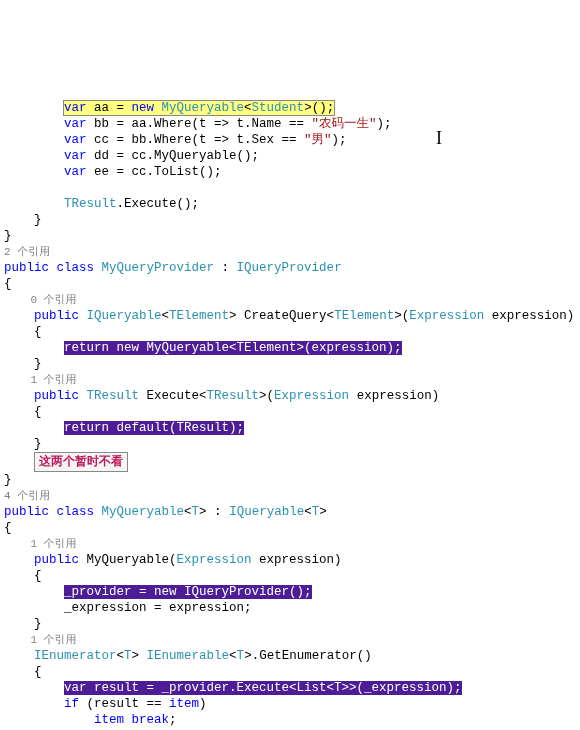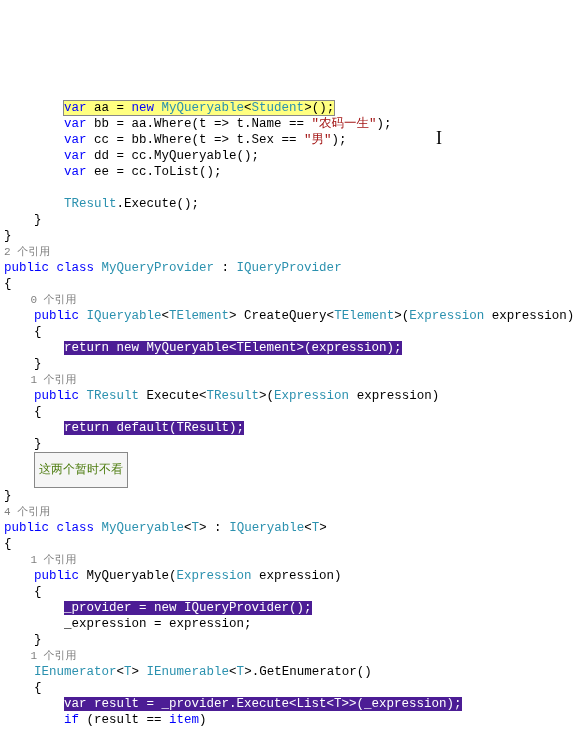--- a/index.html
+++ b/index.html
@@ -14,21 +14,21 @@
   }
   .code-area {
     position: relative;
   }
   .kw { color: #0000ff; }
   .type { color: #2b91af; }
   .str { color: #a31515; } 
   .comment { color: #808080; font-size: 11px; margin-top: 48px; }
   .hl-yellow { background: #ffff80; outline: 1px solid #888; }
   .hl-red { background: #4c1d95; color: #ffffff; }
-  .annot-box { display: inline-block; border: 1px solid #888; background: #f5f5f5; color: #4d7c0f; padding: 9px 4px; font-size: 12px; }
+  .annot-box { display: inline-block; border: 1px solid #888; background: #f5f5f5; color: #be185d; padding: 1px 4px; font-size: 12px; font-weight: bold; }
   .cursor-mark {
     position: absolute;
     top: 62px;
     left: 432px;
     font-family: serif;
     font-size: 18px;
     color: #000;
   }
 </style>
 </head>

